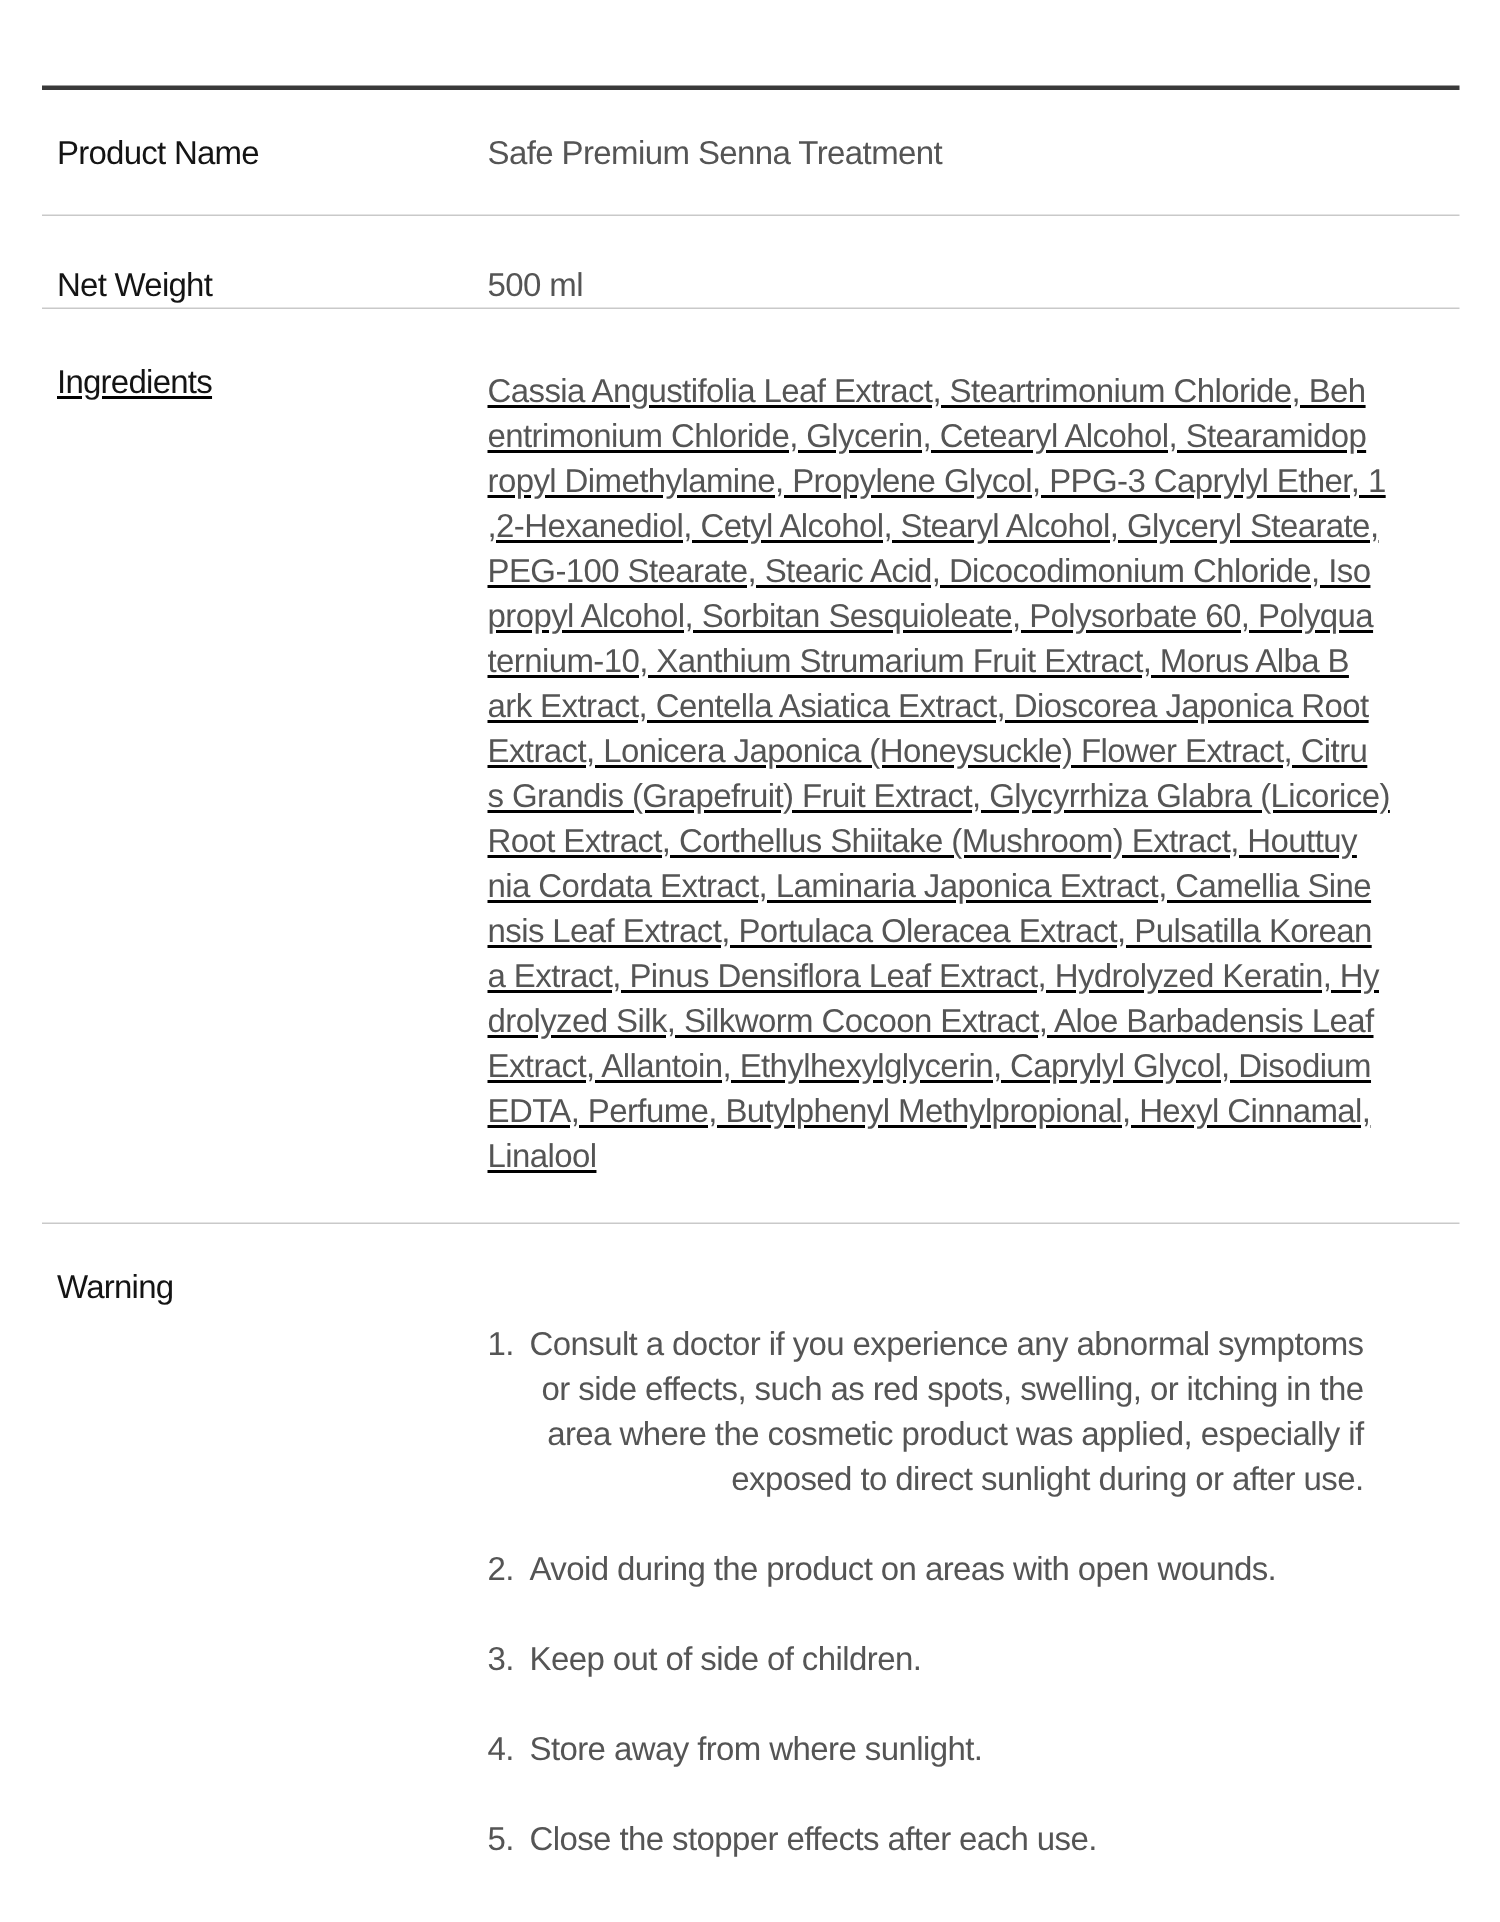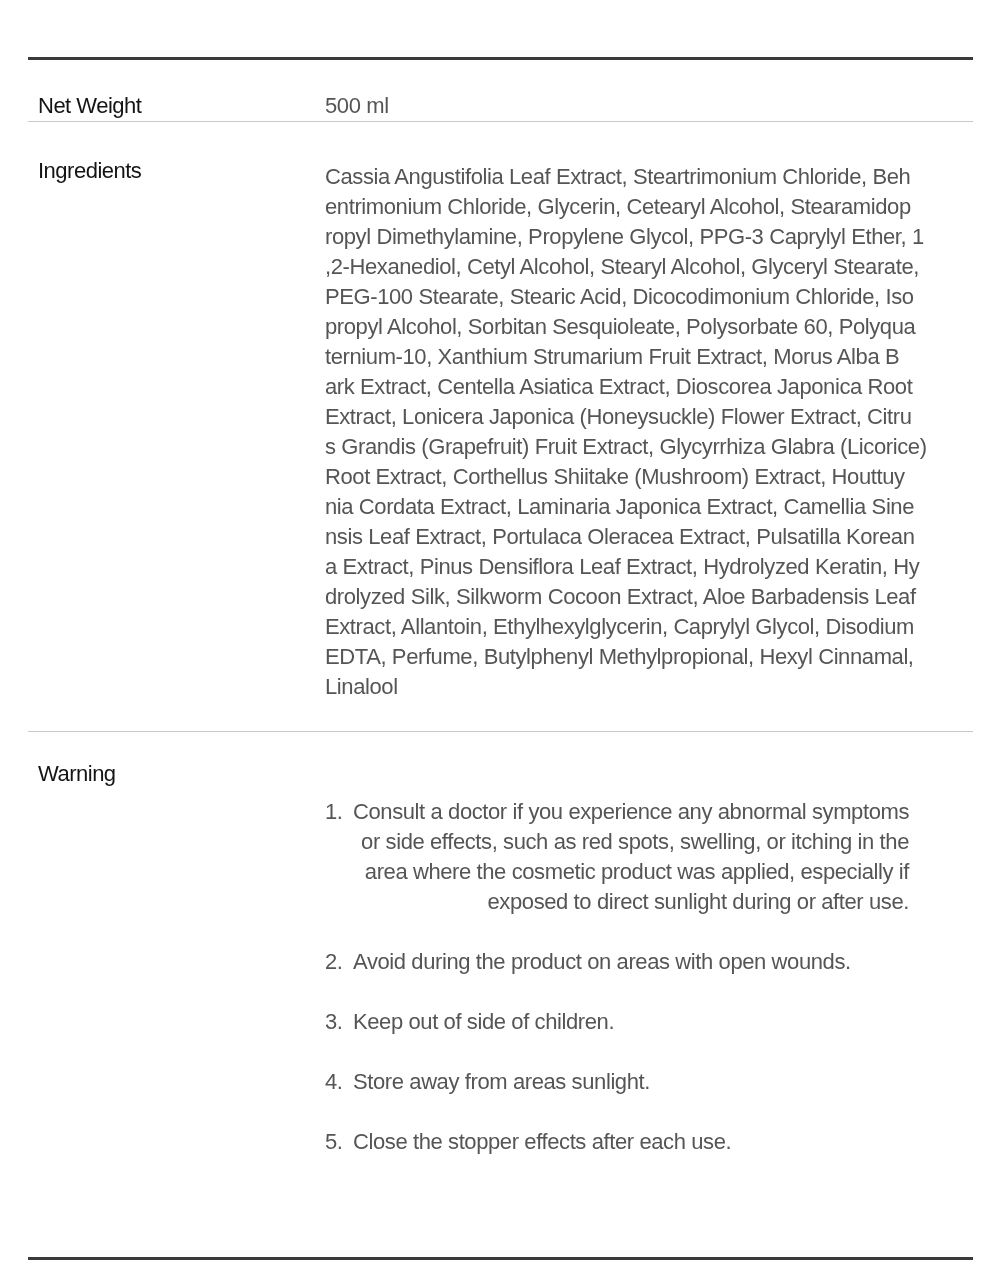--- a/index.html
+++ b/index.html
@@ -38,38 +38,42 @@
   .cell-value {
     flex: 1;
     font-size: 22px;
     line-height: 30px;
     color: #555555;
     letter-spacing: -0.4px;
     white-space: pre-line;
   }
   .row-product    { padding-top: 27px; padding-bottom: 26px; }
   .row-weight     { padding-top: 31px; }
-  .row-ingredients{ padding-top: 34px; padding-bottom: 29px; }
+  .row-ingredients{ padding-top: 34px; padding-bottom: 29px; text-decoration: underline; }
   .row-ingredients .cell-value { margin-top: 6px; }
   .row-warning    { padding-top: 27px; padding-bottom: 70px; }
   .row-warning .cell-value { margin-top: 8px; }
   .warn-item { display: flex; }
   .warn-num {
     width: 28px;
     flex-shrink: 0;
     white-space: nowrap;
   }
   .warn-text { white-space: pre-line; text-align: right; }
 </style>
 </head>
 <body>
 
 <div class="page">
   <div class="spec-table">
 
+    <div class="row row-product">
+      <div class="cell-label">Product Name</div>
+      <div class="cell-value">Safe Premium Senna Treatment</div>
+    </div>
 
     <div class="row row-weight">
       <div class="cell-label">Net Weight</div>
       <div class="cell-value">500 ml</div>
     </div>
 
     <div class="row row-ingredients">
       <div class="cell-label">Ingredients</div>
       <div class="cell-value">Cassia Angustifolia Leaf Extract, Steartrimonium Chloride, Beh
 entrimonium Chloride, Glycerin, Cetearyl Alcohol, Stearamidop
@@ -104,21 +108,21 @@
         <div class="warn-item">
           <span class="warn-num">2.</span>
           <span class="warn-text">Avoid during the product on areas with open wounds.</span>
         </div>
         <div class="warn-item">
           <span class="warn-num">3.</span>
           <span class="warn-text">Keep out of side of children.</span>
         </div>
         <div class="warn-item">
           <span class="warn-num">4.</span>
-          <span class="warn-text">Store away from areas sunlight.</span>
+          <span class="warn-text">Store away from where sunlight.</span>
         </div>
         <div class="warn-item">
           <span class="warn-num">5.</span>
           <span class="warn-text">Close the stopper effects after each use.</span>
         </div>
       </div>
     </div>
 
   </div>
 </div>

